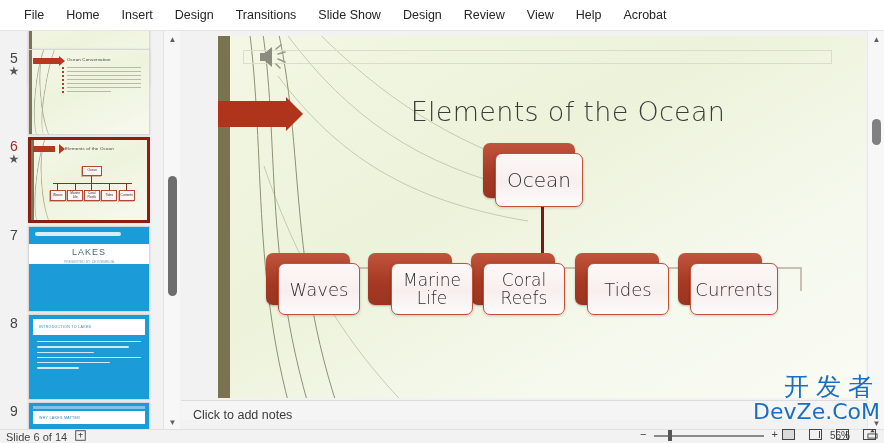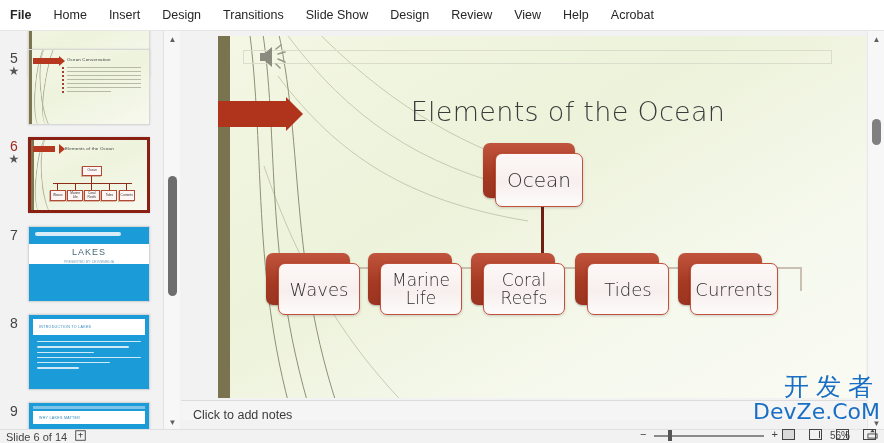--- a/index.html
+++ b/index.html
@@ -16,21 +16,21 @@
     width: 884px; height: 31px;
     background: #ffffff;
     display: flex; align-items: center;
     border-bottom: 1px solid #e6e6e6;
   }
   .tab {
     font-size: 12.5px; color: #262626;
     padding: 0 11px; height: 31px; line-height: 31px;
     white-space: nowrap; cursor: default;
   }
-  .tab:first-child { padding-left: 10px; font-weight: bold; }
+  .tab:first-child { padding-left: 24px; }
   .share-btn {
     position: absolute; right: 6px; top: 3px;
     height: 25px; padding: 0 9px 0 7px;
     background: #c43e1c; color: #fff;
     border-radius: 3px;
     display: flex; align-items: center; gap: 4px;
     font-size: 12.5px;
   }
   .share-ico { width: 13px; height: 13px; position: relative; display:inline-block; }
   .share-ico svg { display:block; }
@@ -45,21 +45,21 @@
   }
   .thumbrow { position: absolute; left: 0; width: 163px; display: flex; }
   .thumbnum {
     width: 28px; text-align: center;
     font-size: 14px; color: #444;
     padding-top: 2px; line-height: 1.05;
   }
   .thumbnum .star { display:block; font-size: 12px; color:#555; margin-top:-1px;}
   .thumbnum.sel { color: #9c2b21; }
   .thumbframe {
-    width: 122px; height: 76px;
+    width: 122px; height: 86px;
     background: #fff;
     border: 1px solid #d8d8d8;
     position: relative; overflow: hidden;
     box-shadow: 0 0 2px rgba(0,0,0,.12);
   }
   .thumbframe.sel { border: 3px solid #8a1f14; }
 
   
   .tn-ocean {
     position:absolute; inset:0;
@@ -418,21 +418,21 @@
       <div class="conn light" style="left:68px;  top:231px; width:2px; height:24px;"></div>
       <div class="conn light" style="left:582px; top:231px; width:2px; height:24px;"></div>
 
       <div class="shadowbox" style="left:265px; top:107px; width:92px; height:55px;"></div>
       <div class="node" style="left:277px; top:117px; width:88px; height:54px; font-size:20px;">Ocean</div>
 
       <div class="shadowbox" style="left:48px; top:217px; width:84px; height:52px;"></div>
       <div class="node" style="left:60px; top:227px; width:82px; height:52px; font-size:18px;">Waves</div>
 
       <div class="shadowbox" style="left:150px; top:217px; width:84px; height:52px;"></div>
-      <div class="node" style="left:162px; top:227px; width:82px; height:52px; font-size:17px; flex-direction:column; line-height:1.08;">
+      <div class="node" style="left:173px; top:227px; width:82px; height:52px; font-size:17px; flex-direction:column; line-height:1.08;">
         <span>Marine</span>
         <span>Life</span>
       </div>
 
       <div class="shadowbox" style="left:253px; top:217px; width:84px; height:52px;"></div>
       <div class="node" style="left:265px; top:227px; width:82px; height:52px; font-size:17px; flex-direction:column; line-height:1.08;">
         <span>Coral</span>
         <span>Reefs</span>
       </div>
 

